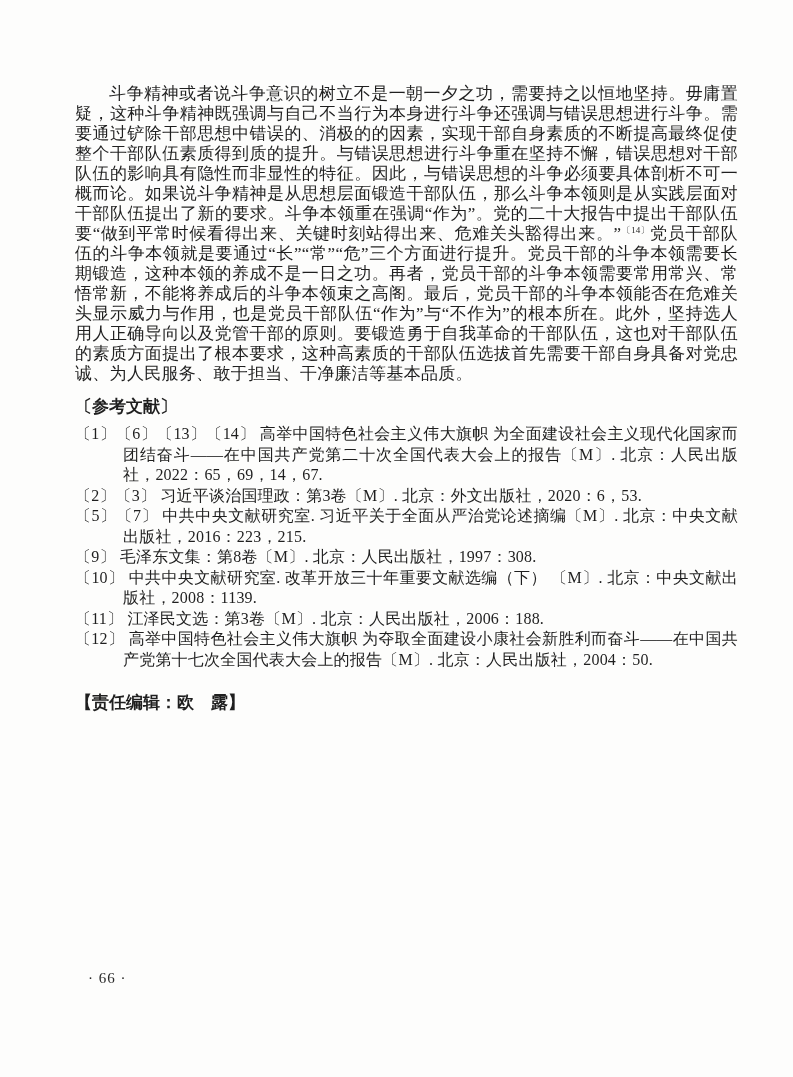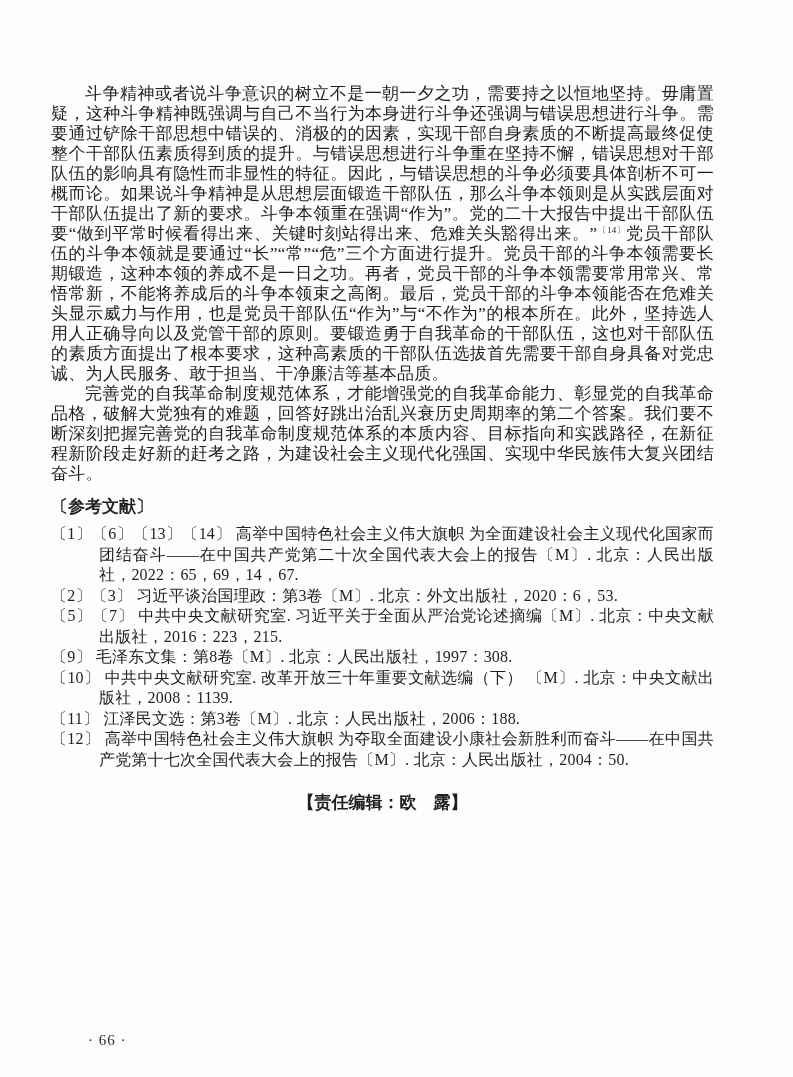--- a/index.html
+++ b/index.html
@@ -12,21 +12,21 @@
     width: 793px;
     height: 1077px;
     margin: 0 auto;
     background: #fdfdfc;
     color: #1f1f1f;
     font-family: "Liberation Serif", "DejaVu Serif", serif;
     overflow: hidden;
   }
   .content {
     position: absolute;
-    left: 51px;
+    left: 75px;
     top: 84px;
     width: 663px;
   }
   p.body-par {
     margin: 0;
     font-size: 17px;
     line-height: 20px;
     text-align: justify;
     text-indent: 2em;
     letter-spacing: 0.3px;
@@ -54,41 +54,40 @@
     padding-left: 48px;
     text-indent: -48px;
     text-align: justify;
     letter-spacing: 0.2px;
   }
   .editor-line {
     margin-top: 22px;
     font-size: 17px;
     line-height: 22px;
     font-weight: bold;
-    text-align: center;
+    text-align: left;
     font-family: "Liberation Sans", "DejaVu Sans", sans-serif;
   }
   .page-number {
     position: absolute;
     left: 88px;
-    top: 1032px;
+    top: 970px;
     font-size: 15px;
     letter-spacing: 1px;
     color: #2a2a2a;
   }
 </style>
 </head>
 <body>
 
 <div class="page">
   <div class="content">
 
     <p class="body-par"><span>斗争精神或者说斗争意识的树立不是一朝一夕之功，需要持之以恒地坚持。毋庸置疑，这种斗争精神既强调与自己不当行为本身进行斗争还强调与错误思想进行斗争。需要通过铲除干部思想中错误的、消极的的因素，实现干部自身素质的不断提高最终促使整个干部队伍素质得到质的提升。与错误思想进行斗争重在坚持不懈，错误思想对干部队伍的影响具有隐性而非显性的特征。因此，与错误思想的斗争必须要具体剖析不可一概而论。如果说斗争精神是从思想层面锻造干部队伍，那么斗争本领则是从实践层面对干部队伍提出了新的要求。斗争本领重在强调“作为”。党的二十大报告中提出干部队伍要“做到平常时候看得出来、关键时刻站得出来、危难关头豁得出来。”</span><sup class="cite">〔14〕</sup><span>党员干部队伍的斗争本领就是要通过“长”“常”“危”三个方面进行提升。党员干部的斗争本领需要长期锻造，这种本领的养成不是一日之功。再者，党员干部的斗争本领需要常用常兴、常悟常新，不能将养成后的斗争本领束之高阁。最后，党员干部的斗争本领能否在危难关头显示威力与作用，也是党员干部队伍“作为”与“不作为”的根本所在。此外，坚持选人用人正确导向以及党管干部的原则。要锻造勇于自我革命的干部队伍，这也对干部队伍的素质方面提出了根本要求，这种高素质的干部队伍选拔首先需要干部自身具备对党忠诚、为人民服务、敢于担当、干净廉洁等基本品质。</span></p>
 
-    <p class="body-par">完善党的自我革命制度规范体系，才能增强党的自我革命能力、彰显党的自我革命品格，破解大党独有的难题，回答好跳出治乱兴衰历史周期率的第二个答案。我们要不断深刻把握完善党的自我革命制度规范体系的本质内容、目标指向和实践路径，在新征程新阶段走好新的赶考之路，为建设社会主义现代化强国、实现中华民族伟大复兴团结奋斗。</p>
 
     <div class="ref-heading">〔参考文献〕</div>
 
     <div class="ref-list">
       <p class="ref-item">〔1〕〔6〕〔13〕〔14〕 高举中国特色社会主义伟大旗帜 为全面建设社会主义现代化国家而团结奋斗——在中国共产党第二十次全国代表大会上的报告〔M〕. 北京：人民出版社，2022：65，69，14，67.</p>
       <p class="ref-item">〔2〕〔3〕 习近平谈治国理政：第3卷〔M〕. 北京：外文出版社，2020：6，53.</p>
       <p class="ref-item">〔5〕〔7〕 中共中央文献研究室. 习近平关于全面从严治党论述摘编〔M〕. 北京：中央文献出版社，2016：223，215.</p>
       <p class="ref-item">〔9〕 毛泽东文集：第8卷〔M〕. 北京：人民出版社，1997：308.</p>
       <p class="ref-item">〔10〕 中共中央文献研究室. 改革开放三十年重要文献选编（下） 〔M〕. 北京：中央文献出版社，2008：1139.</p>
       <p class="ref-item">〔11〕 江泽民文选：第3卷〔M〕. 北京：人民出版社，2006：188.</p>

